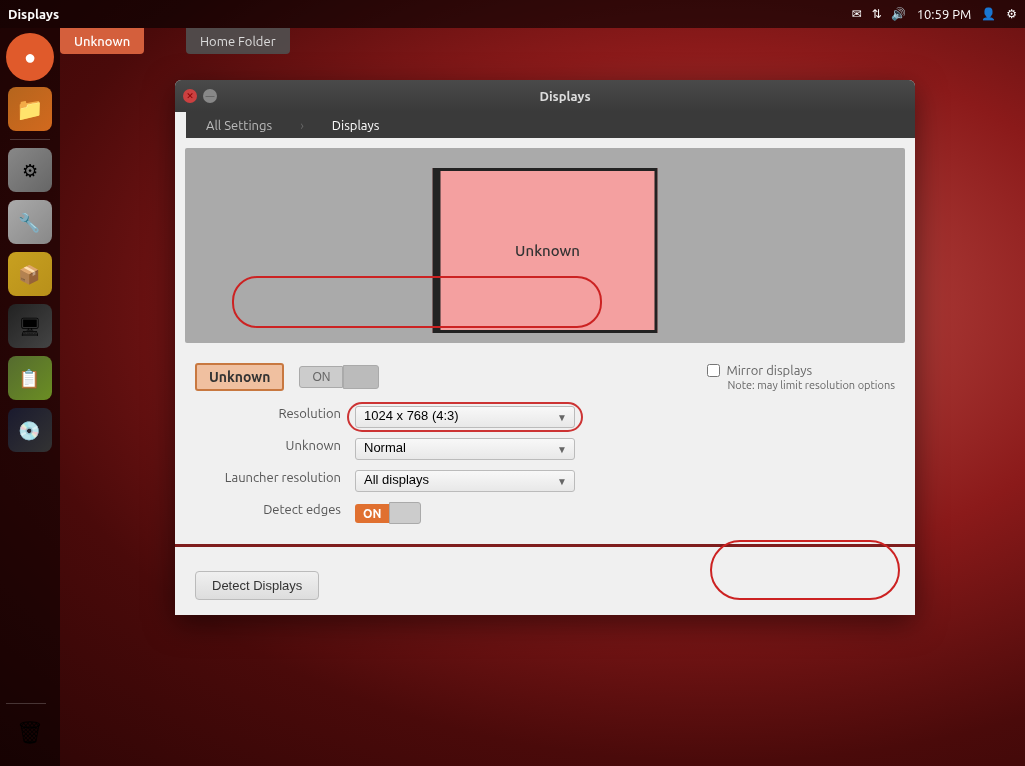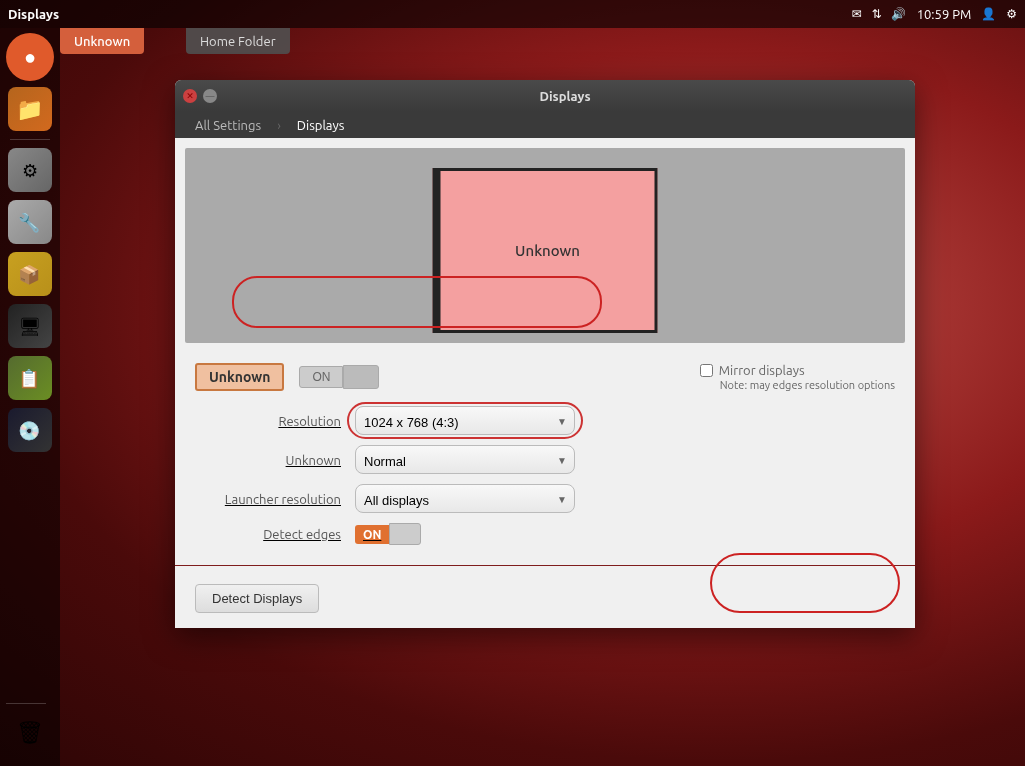--- a/index.html
+++ b/index.html
@@ -188,21 +188,22 @@
       text-align: center;
       color: #ddd;
       font-size: 13px;
       font-weight: bold;
     }
 
     .dialog-nav {
       background: #3a3a3a;
       padding: 0 12px;
       display: flex;
-      gap: 4px;
+      gap: 16px;
+      margin-left: 11px;
     }
 
     .nav-link {
       color: #bbb;
       font-size: 13px;
       padding: 6px 8px;
       cursor: pointer;
       text-decoration: none;
     }
     .nav-link.active { color: white; }
@@ -303,43 +304,42 @@
 
     .mirror-note {
       color: #666;
       font-size: 11px;
       margin-top: 2px;
       margin-left: 20px;
     }
 
     .setting-row {
       display: flex;
-      align-items: center;
+      align-items: flex-start;
       margin-bottom: 10px;
-      text-decoration: underline;
     }
 
     .setting-label {
       width: 160px;
       text-align: right;
       padding-right: 14px;
       color: #555;
       font-size: 13px;
     }
 
     .dropdown-wrapper {
       position: relative;
       width: 220px;
     }
 
     .dropdown-wrapper select {
       width: 100%;
-      padding: 8px 28px 4px 8px;
+      padding: 1px 28px 4px 8px;
       border: 1px solid #bbb;
-      border-radius: 8px;
+      border-radius: 3px;
       background: linear-gradient(to bottom, #f8f8f8, #e8e8e8);
       font-size: 13px;
       cursor: pointer;
       appearance: none;
       -webkit-appearance: none;
     }
 
     .dropdown-arrow {
       position: absolute;
       right: 8px;
@@ -386,23 +386,23 @@
       height: 22px;
       border-radius: 0 3px 3px 0;
       border: 1px solid #aaa;
     }
 
     
     .dialog-footer {
       display: flex;
       justify-content: space-between;
       align-items: flex-start;
-      padding: 18px 20px 15px;
+      padding: 24px 20px 15px;
       background: #f0f0f0;
-      border-top: 1px solid #7f1d1d;
+      border-top: 3px solid #7f1d1d;
     }
 
     .detect-btn {
       background: linear-gradient(to bottom, #f0f0f0, #ddd);
       border: 1px solid #bbb;
       padding: 6px 16px;
       border-radius: 4px;
       font-size: 13px;
       cursor: pointer;
       color: #333;
@@ -548,21 +548,21 @@
         <div class="display-name-badge">Unknown</div>
         <div class="on-toggle">
           <button class="toggle-btn">ON</button>
           <div class="toggle-slider"></div>
         </div>
         <div class="mirror-section">
           <label class="mirror-label">
             <input type="checkbox" style="">
             <span>Mirror displays</span>
           </label>
-          <div class="mirror-note">Note: may edges resolution options</div>
+          <div class="mirror-note">Note: may limit resolution options</div>
         </div>
       </div>
 
       <div class="setting-row">
         <div class="setting-label">Resolution</div>
         <div class="resolution-wrapper">
           <div class="dropdown-wrapper">
             <select>
               <option>1024 x 768 (4:3)</option>
               <option>800 x 600 (4:3)</option>

